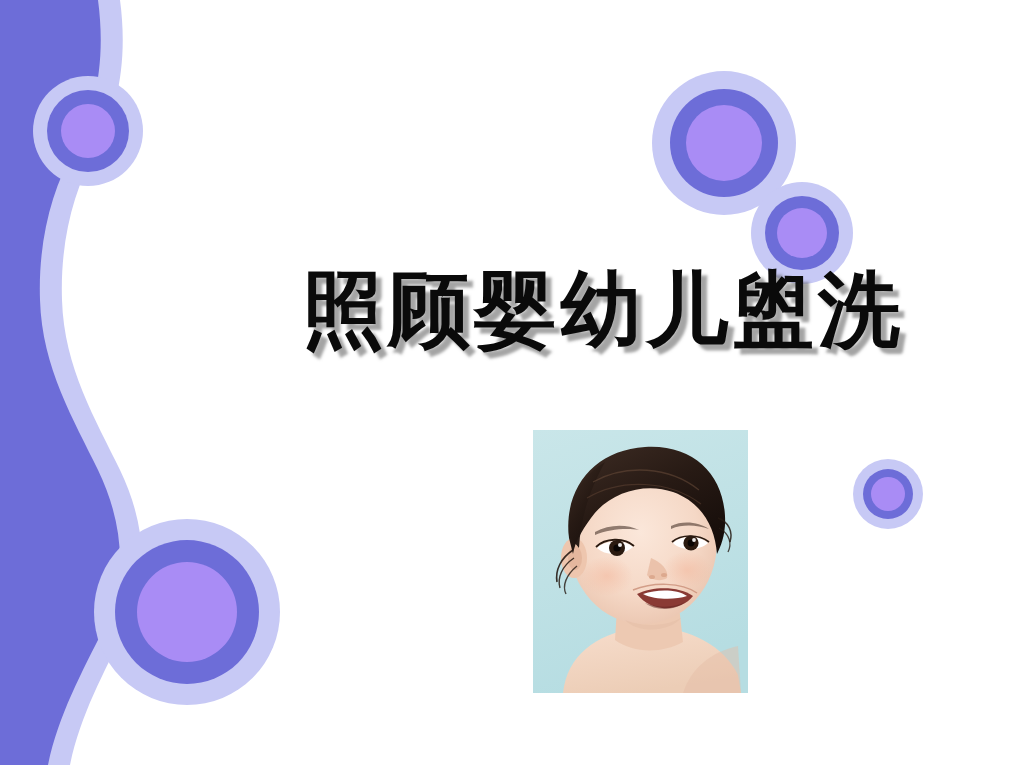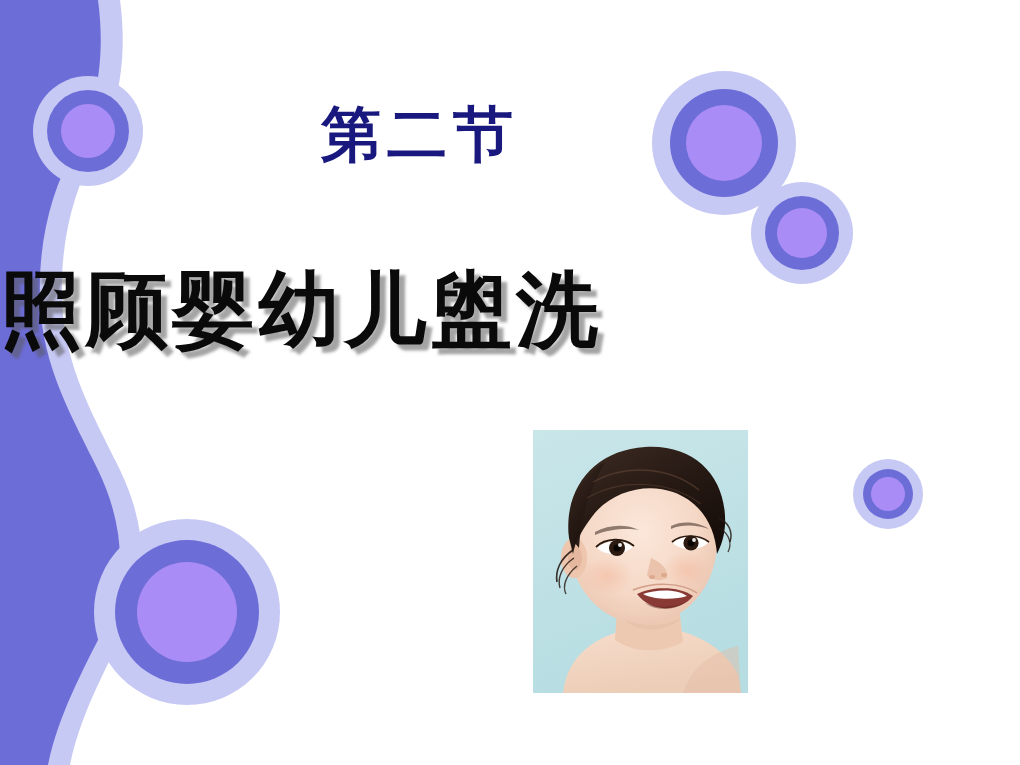--- a/index.html
+++ b/index.html
@@ -34,27 +34,28 @@
     text-align:center;
     font-family:"DejaVu Serif","Liberation Serif",serif;
     font-size:60px;
     font-weight:700;
     letter-spacing:6px;
     color:#18187e;
   }
   #main-title{
     left:0; top:268px;
     width:856px;
-    text-align:left;
+    text-align:right;
     font-family:"DejaVu Serif","Liberation Serif",serif;
     font-size:82px;
     font-weight:700;
     letter-spacing:4px;
     color:#0a0a0a;
     text-shadow:6px 6px 3px rgba(90,90,90,0.55);
+    padding-left:48px;
   }
   
   #baby-photo{
     position:absolute;
     left:533px; top:430px;
     width:215px; height:263px;
     overflow:hidden;
     background:#bfe0e4;
   }
   #baby-photo svg{display:block;width:215px;height:263px;}
@@ -207,17 +208,16 @@
 
       <path fill="#8a3a34" d="M104,164 C 120,156 146,156 160,166 C 148,182 118,183 104,164 Z"></path>
       <path fill="#ffffff" d="M110,164 C 124,159 144,159 154,166 C 142,170 122,170 110,164 Z"></path>
       <path fill="#5d2420" opacity="0.5" d="M112,173 C 124,178 142,178 152,172 C 142,181 122,181 112,173 Z"></path>
       <path stroke="#c98f78" stroke-width="1.4" fill="none" opacity="0.8" d="M100,160 C 120,152 148,152 164,163"></path>
 
       <path fill="#e3bda5" opacity="0.5" d="M92,190 C 110,198 134,196 148,188 C 136,202 106,204 92,190 Z"></path>
     </svg>
   </div>
 
-  <div class="txt" id="section-label">第二节</div>
 
   <div class="txt" id="main-title">照顾婴幼儿盥洗</div>
 
 </div>
 
 </body></html>

